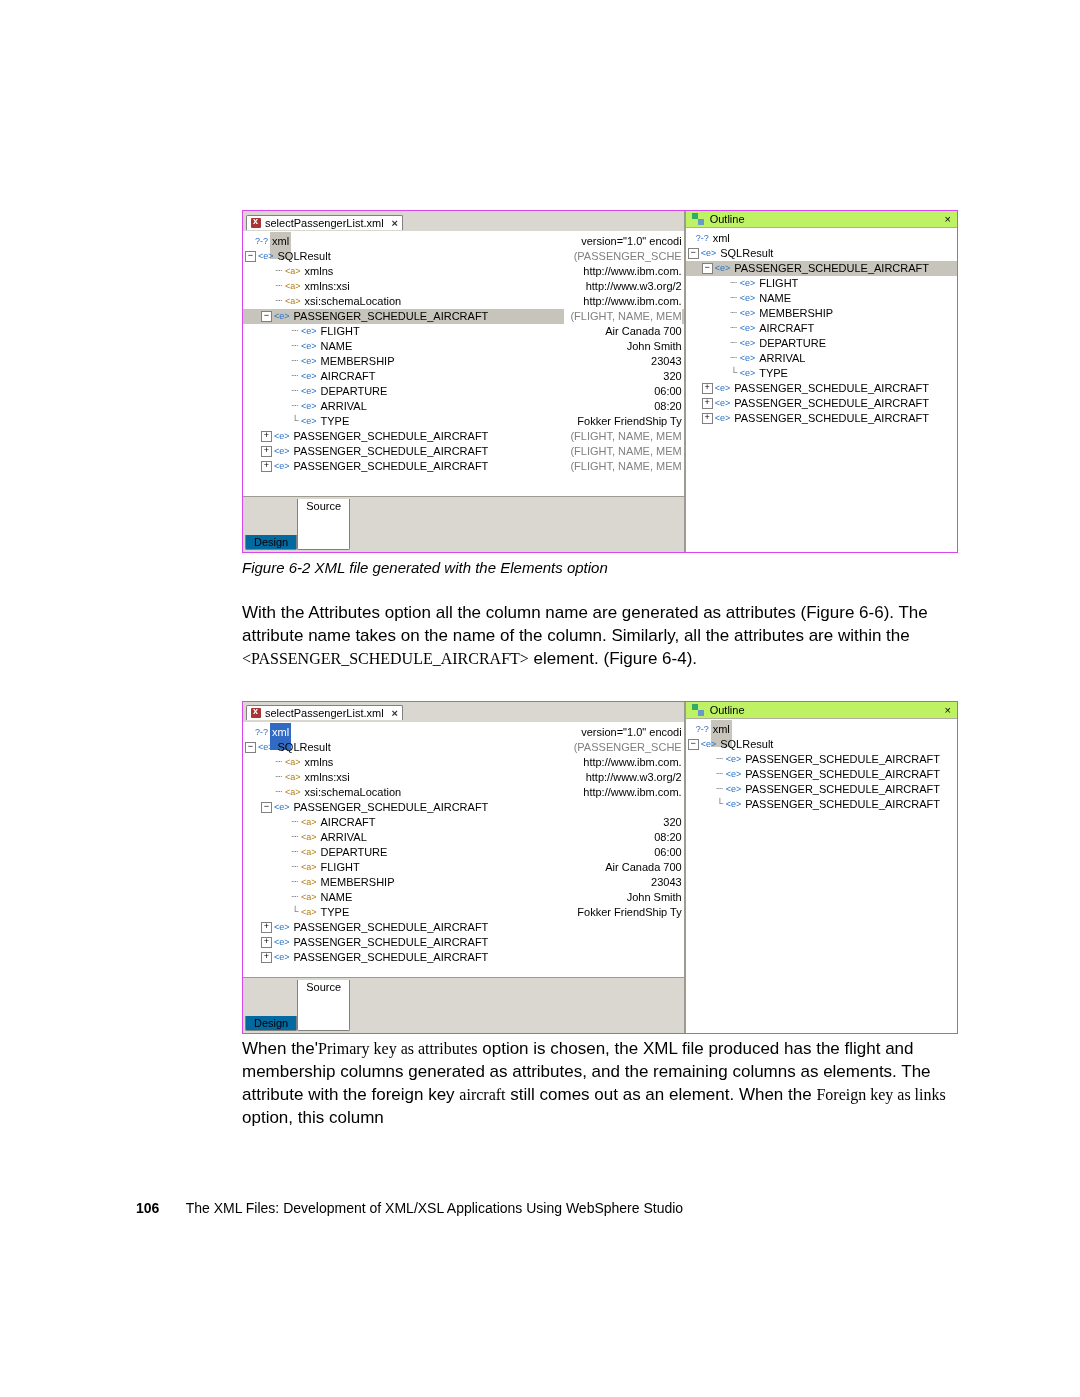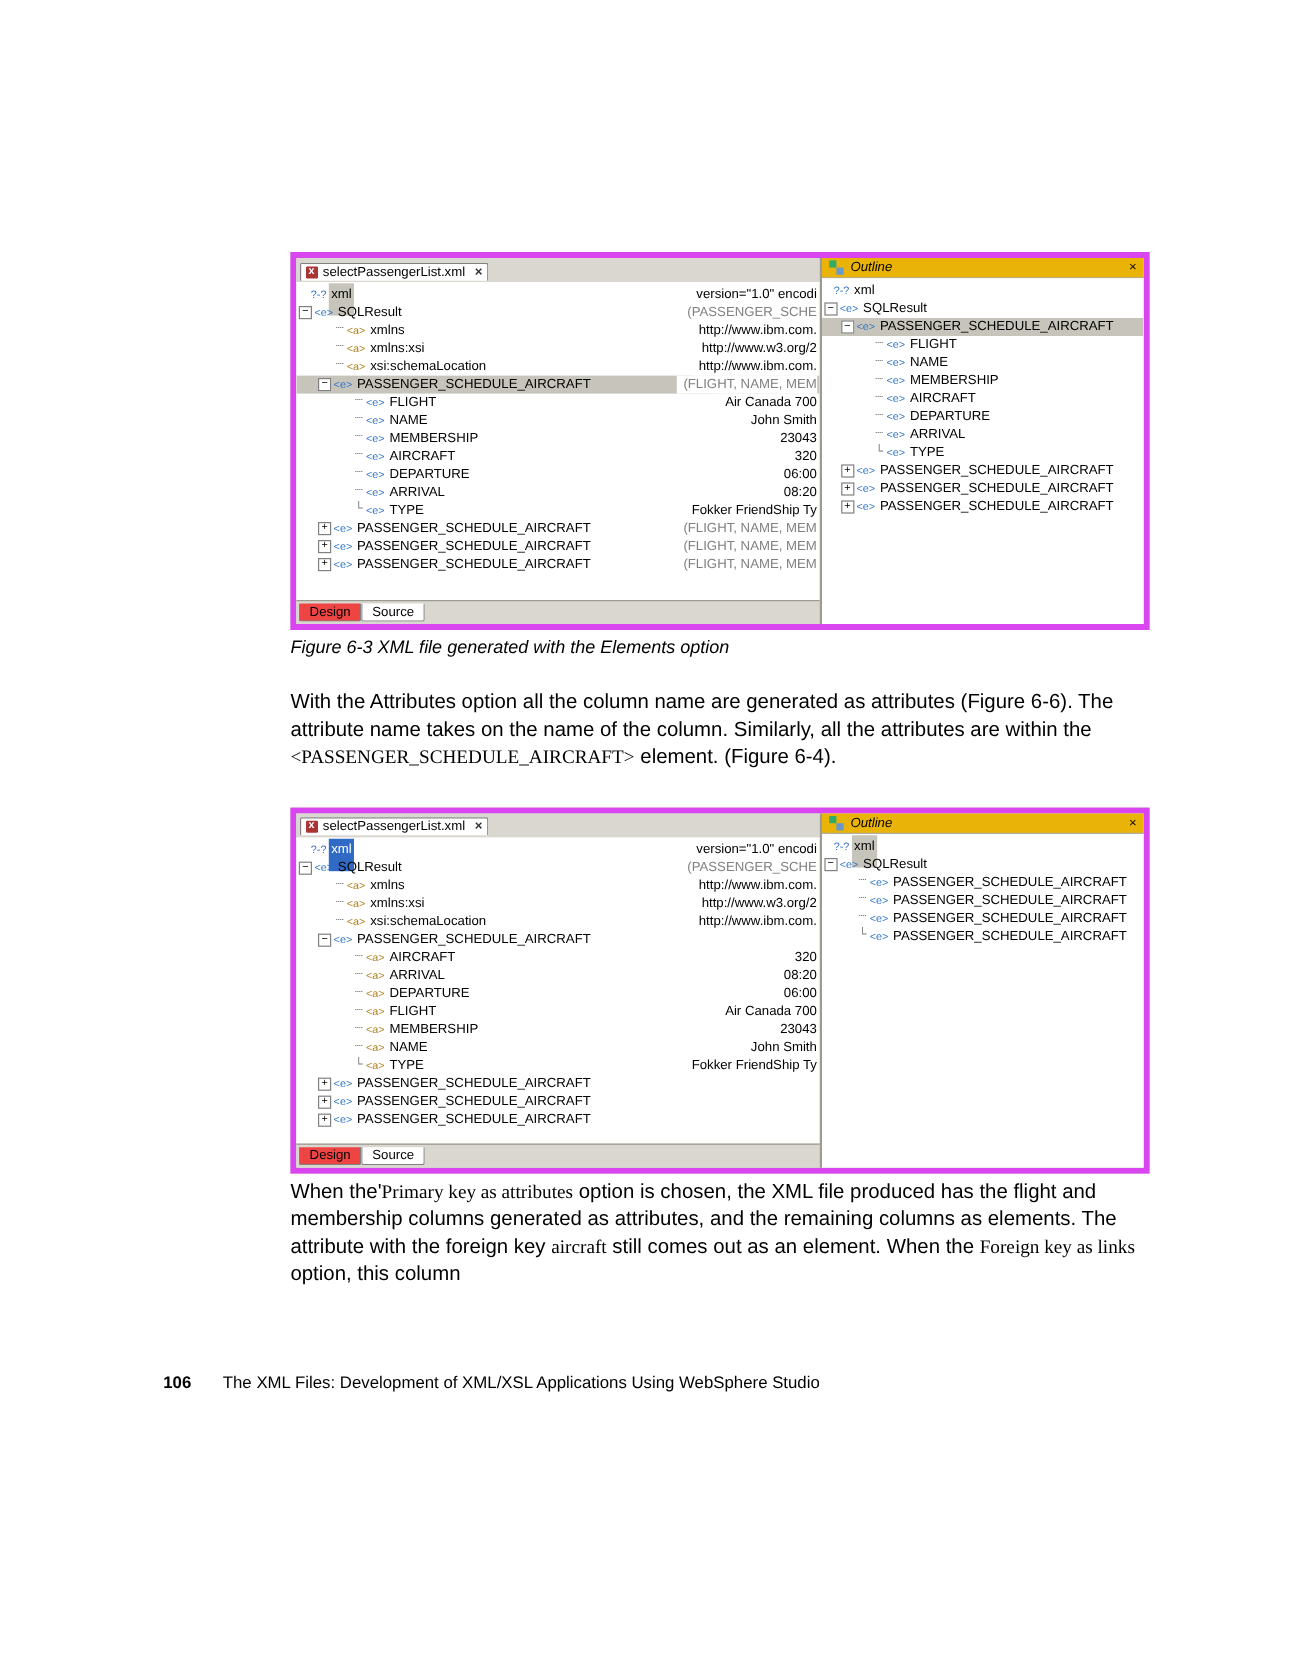--- a/index.html
+++ b/index.html
@@ -1,30 +1,30 @@
 <!DOCTYPE html>
 <html><head>
 <meta charset="utf-8">
 <style>
   html,body{margin:0;padding:0;background:#fff;}
   body{font-family:"Helvetica Neue",Arial,sans-serif;color:#000;width:1080px;}
   .page{padding:210px 122px 0 242px;}
-  .figwrap{border:5px solid #d946ef;background:#d9d7d0;font-family:"Tahoma","Arial",sans-serif;font-size:11px;color:#000;
+  .figwrap{border:1px solid #d946ef;background:#d9d7d0;font-family:"Tahoma","Arial",sans-serif;font-size:11px;color:#000;
            display:flex;flex-direction:column;margin-bottom:4px;}
   .splitter{flex:1;display:flex;}
   .editor{flex:1;display:flex;flex-direction:column;border-right:2px solid #9d9a8f;background:#d9d7d0;}
   .outline{width:38%;display:flex;flex-direction:column;background:#d9d7d0;}
   .tabbar{display:flex;align-items:center;background:#d9d7d0;padding:2px 0 0 3px;height:18px;}
   .tab{display:flex;align-items:center;background:#fff;border:1px solid #808080;border-bottom:none;
        padding:1px 4px 1px 4px;font-size:11px;gap:4px;border-radius:2px 2px 0 0;}
   .tab .xicon{width:10px;height:10px;background:#a33;display:inline-block;border-radius:1px;position:relative;}
   .tab .xicon:after{content:"x";color:#fff;font-size:9px;position:absolute;left:2px;top:-2px;font-weight:bold;}
   .tab .close{margin-left:4px;color:#333;font-weight:bold;}
-  .panetitle{display:flex;align-items:flex-start;background:#eab308;border-bottom:1px solid #b0ada1;
-             padding:2px 6px;font-size:11px;font-style:italic;}
+  .panetitle{display:flex;align-items:flex-start;background:#bef264;border-bottom:1px solid #b0ada1;
+             padding:2px 6px;font-size:11px;}
   .panetitle .ol-icon{display:inline-block;width:12px;height:12px;margin-right:6px;
       background:linear-gradient(90deg,#3a6 45%,#3a6 45%),linear-gradient(90deg,#69c 0,#69c 100%);
       background-size:6px 6px,6px 6px;background-position:0 0,6px 6px;background-repeat:no-repeat;}
   .panetitle .x{margin-left:auto;color:#000;font-family:Arial;}
   .tree{background:#fff;flex:1;overflow:hidden;padding:2px 0 2px 0;border-top:1px solid #fff;}
   .row{display:flex;align-items:center;white-space:nowrap;height:15px;line-height:15px;padding-right:2px;}
   .row .gutter{display:flex;align-items:center;flex:0 0 auto;}
   .row .lbl{padding:10px 2px;}
   .row .val{margin-left:auto;color:#000;padding-left:6px;background:#fff;}
   .row .val.gray{color:#808080;}
@@ -33,21 +33,21 @@
   .twig{display:inline-block;width:12px;text-align:center;color:#808080;font-family:"Courier New",monospace;}
   .exp{display:inline-block;width:9px;height:9px;border:1px solid #808080;background:#fff;text-align:center;
        line-height:7px;font-size:9px;color:#000;margin:0 2px;}
   .sp{display:inline-block;}
   .ic-e{color:#2a72c8;font-size:9px;padding-right:2px;}
   .ic-a{color:#b07d18;font-size:9px;padding-right:2px;}
   .ic-xml{display:inline-block;font-size:9px;color:#316ac5;padding-right:2px;}
   .bottomtabs{display:flex;background:#d9d7d0;border-top:1px solid #9d9a8f;padding:2px 0 2px 2px;gap:0;}
   .bottomtabs .bt{border:1px solid #808080;border-top:none;background:#fff;font-size:11px;padding:1px 8px;
                   border-radius:0 0 2px 2px;}
-  .bottomtabs .bt.act{background:#ef4444;}
+  .bottomtabs .bt.act{background:#0369a1;margin-top:36px;}
   .caption{font-style:italic;font-family:"Helvetica Neue",Arial,sans-serif;font-size:15px;
            margin:6px 0 26px 0;}
   .bodytext{font-family:"Helvetica Neue",Arial,sans-serif;font-size:17px;line-height:1.35;
             margin:0 0 30px 0;}
   .mono{font-family:Liberation Serif, serif;font-size:16px;}
   .footer{margin-top:70px;font-size:14px;}
   .footer .pn{font-weight:bold;display:inline-block;width:46px;margin-left:-106px;}
 </style>
 </head>
 <body>
@@ -321,21 +321,21 @@
                 <span class="sp" style="width:14px"></span>
                 <span class="exp">+</span>
                 <span class="ic-e">&lt;e&gt;</span>
               </span>
               <span class="lbl">PASSENGER_SCHEDULE_AIRCRAFT</span>
             </div>
           </div>
         </div>
       </div>
     </div>
-  <div class="caption">Figure 6-3   XML file generated with the Elements option</div>
+  <div class="caption">Figure 6-2   XML file generated with the Elements option</div>
 
   <p class="bodytext">
     <span>With the Attributes option all the column name are generated as attributes (Figure 6-6). The attribute name takes on the name of the column. Similarly, all the attributes are within the </span><span class="mono">&lt;PASSENGER_SCHEDULE_AIRCRAFT&gt;</span><span> element. (Figure 6-4).</span>
   </p>
 
   <div class="figwrap" id="fig2">
       <div class="splitter">
         <div class="editor">
           <div class="tabbar">
             <div class="tab">

